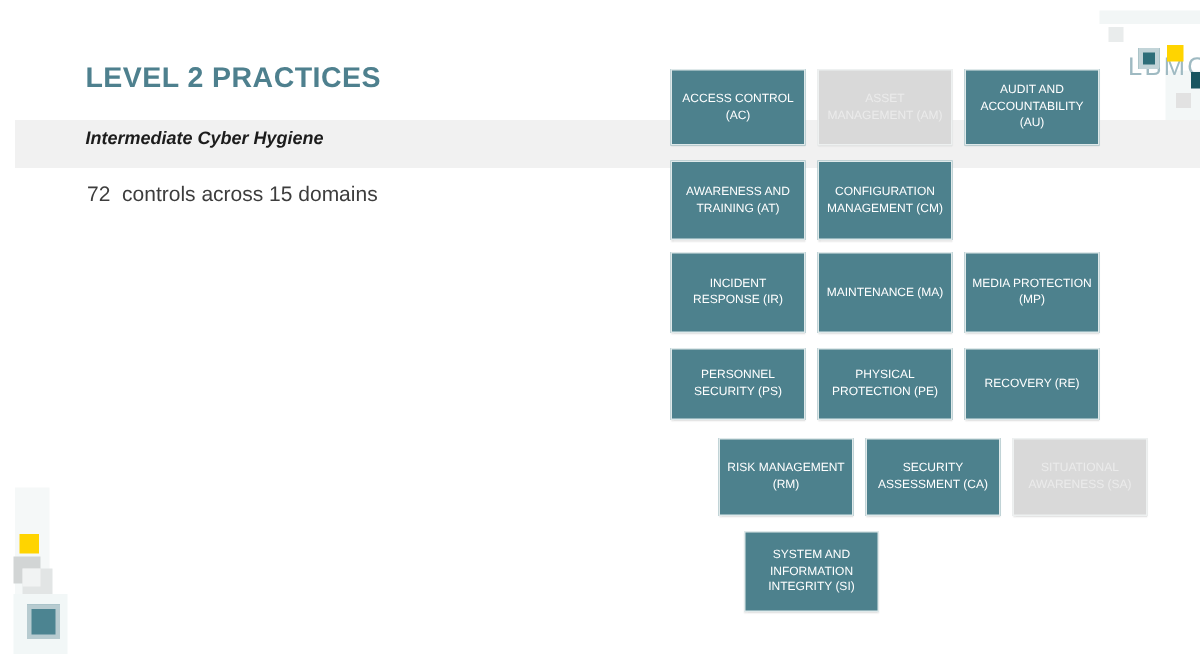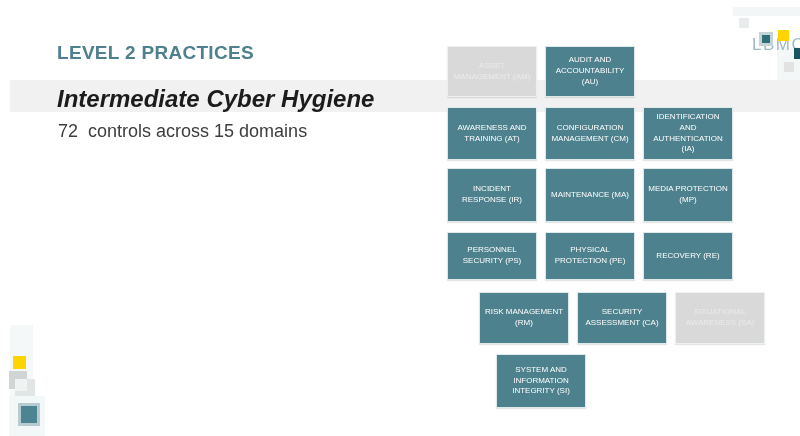--- a/index.html
+++ b/index.html
@@ -2,22 +2,22 @@
 <html><head>
 <meta charset="utf-8">
 <style>
   html,body{margin:0;padding:0;}
   body{font-family:"Liberation Sans", sans-serif; background:#ffffff;}
   .page{position:relative;width:800px;height:436px;background:#ffffff;overflow:hidden;}
 
   
   .band{position:absolute;left:10px;top:80px;width:790px;height:32px;background:#f1f1f1;z-index:1;}
   .title{position:absolute;left:57px;top:42px;font-size:19px;font-weight:bold;color:#4e808e;letter-spacing:0.3px;z-index:2;}
-  .subtitle{position:absolute;left:57px;top:85px;font-size:24px;font-style:italic;font-weight:bold;color:#1c1c1c;z-index:2;}
-  .stats{position:absolute;left:58px;top:121px;font-size:18px;color:#3d3d3d;white-space:pre;z-index:2;}
+  .subtitle{position:absolute;left:57px;top:85px;font-size:12px;font-style:italic;font-weight:bold;color:#1c1c1c;z-index:2;}
+  .stats{position:absolute;left:58px;top:121px;font-size:14px;color:#3d3d3d;white-space:pre;z-index:2;}
 
   
   .lbmc-band{position:absolute;left:733px;top:7px;width:67px;height:9px;background:#f2f6f6;z-index:1;}
   .lbmc{position:absolute;left:752px;top:3px;font-size:17px;letter-spacing:1.5px;color:#9fbac2;z-index:2;margin-top:32px;}
 
   
   .deco{position:absolute;}
   .tr-sq1{left:739px;top:18px;width:10px;height:10px;background:#e9ecec;z-index:2;}
   .tr-sq2{left:759px;top:32px;width:13px;height:13px;background:#2e6e79;border:3px solid #c2d4d8;box-sizing:content-box;z-index:2;
           width:8px;height:8px;}
@@ -71,27 +71,27 @@
   <div class="deco bl-rect"></div>
   <div class="deco bl-yellow"></div>
   <div class="deco bl-gray"></div>
   <div class="deco bl-light2"></div>
   <div class="deco bl-light1"></div>
   <div class="deco bl-big"></div>
   <div class="deco bl-teal"></div>
 
   <div>
       <div class="grid-row row1">
+        <div class="domain-box">ACCESS CONTROL (AC)</div>
         <div class="domain-box disabled">ASSET MANAGEMENT (AM)</div>
         <div class="domain-box">AUDIT AND ACCOUNTABILITY (AU)</div>
       </div>
       <div class="grid-row row2">
         <div class="domain-box">AWARENESS AND TRAINING (AT)</div>
         <div class="domain-box">CONFIGURATION MANAGEMENT (CM)</div>
-        <div class="domain-box">IDENTIFICATION AND AUTHENTICATION (IA)</div>
       </div>
       <div class="grid-row row3">
         <div class="domain-box">INCIDENT RESPONSE (IR)</div>
         <div class="domain-box">MAINTENANCE (MA)</div>
         <div class="domain-box">MEDIA PROTECTION (MP)</div>
       </div>
       <div class="grid-row row4">
         <div class="domain-box">PERSONNEL SECURITY (PS)</div>
         <div class="domain-box">PHYSICAL PROTECTION (PE)</div>
         <div class="domain-box">RECOVERY (RE)</div>

